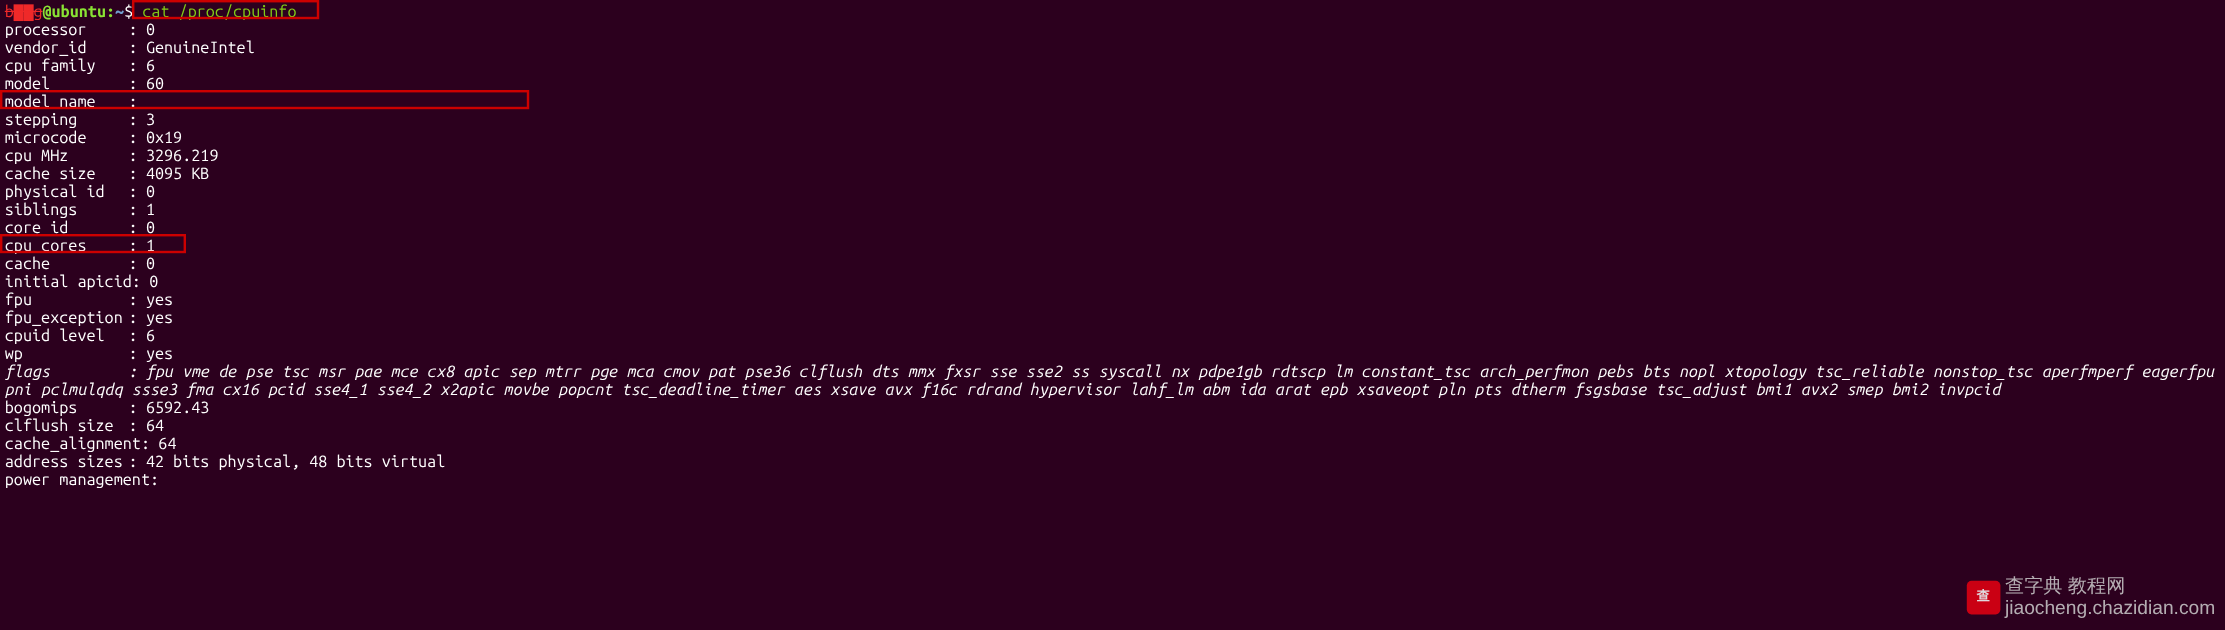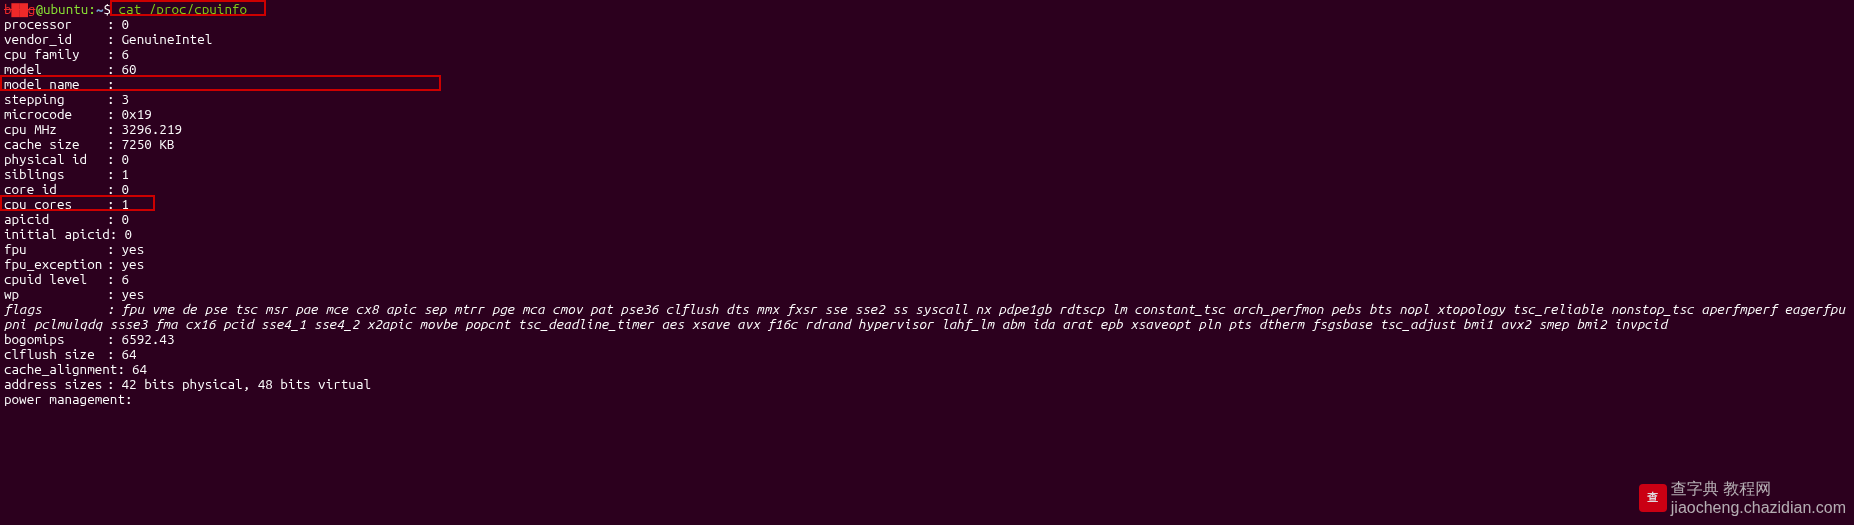--- a/index.html
+++ b/index.html
@@ -23,21 +23,21 @@
     .prompt-line {
       display: flex;
       align-items: flex-end;
     }
     .user-redact {
       color: #ef2929;
       text-decoration: line-through;
     }
     .prompt-userhost {
       color: #8ae234;
-      font-weight: normal;
+      font-weight: bold;
     }
     .prompt-tilde {
       color: #729fcf;
       font-weight: bold;
     }
     .prompt-dollar {
       color: #ffffff;
     }
     .command {
       color: #84cc16;
@@ -168,21 +168,21 @@
     <span class="field-value">0x19</span>
   </div>
 <div class="field-line">
     <span class="field-label">cpu MHz</span>
     <span class="field-sep">:</span>
     <span class="field-value">3296.219</span>
   </div>
 <div class="field-line">
     <span class="field-label">cache size</span>
     <span class="field-sep">:</span>
-    <span class="field-value">7250 KB</span>
+    <span class="field-value">4095 KB</span>
   </div>
 <div class="field-line">
     <span class="field-label">physical id</span>
     <span class="field-sep">:</span>
     <span class="field-value">0</span>
   </div>
 <div class="field-line">
     <span class="field-label">siblings</span>
     <span class="field-sep">:</span>
     <span class="field-value">1</span>
@@ -191,21 +191,21 @@
     <span class="field-label">core id</span>
     <span class="field-sep">:</span>
     <span class="field-value">0</span>
   </div>
 <div class="field-line">
     <span class="field-label">cpu cores</span>
     <span class="field-sep">:</span>
     <span class="field-value">1</span>
   </div>
 <div class="field-line">
-    <span class="field-label">apicid</span>
+    <span class="field-label">cache</span>
     <span class="field-sep">:</span>
     <span class="field-value">0</span>
   </div>
 <div class="field-line">
     <span class="field-label">initial apicid</span>
     <span class="field-sep">:</span>
     <span class="field-value">0</span>
   </div>
 <div class="field-line">
     <span class="field-label">fpu</span>

